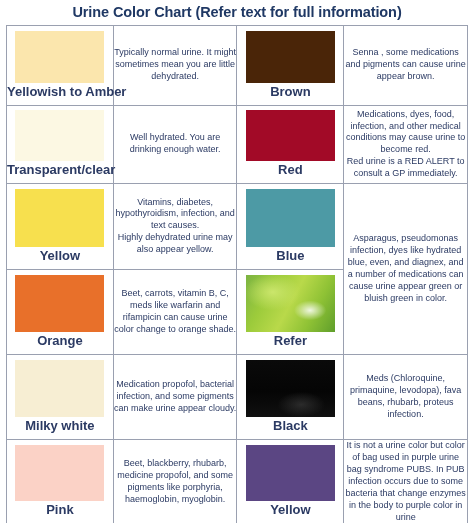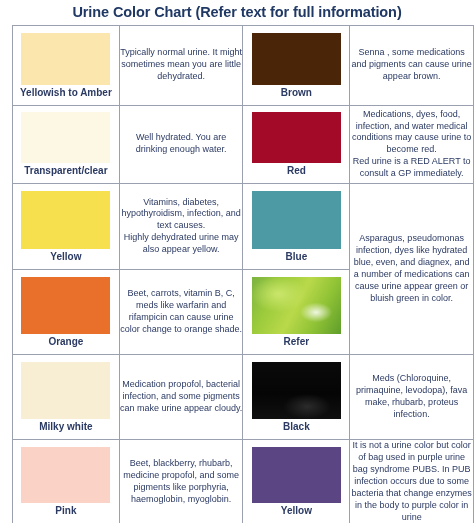--- a/index.html
+++ b/index.html
@@ -13,21 +13,21 @@
     height: 523px;
     overflow: hidden;
     font-family: "Liberation Sans", sans-serif;
     color: #2b3a63;
   }
   #page {
     position: relative;
     width: 474px;
     height: 507px;
     box-sizing: border-box;
-    padding: 0 12px;
+    padding: 0 6px;
   }
   .chart-title {
     text-align: center;
     font-size: 14.5px;
     font-weight: bold;
     color: #1f3864;
     letter-spacing: -0.1px;
     padding: 5px 0 4px 0;
     line-height: 1.1;
     white-space: nowrap;
@@ -53,21 +53,21 @@
     text-align: center;
   }
   .swatch {
     width: 89px;
     height: 100%;
     margin: 0 auto;
     display: block;
     box-sizing: border-box;
   }
   .swatch-label {
-    font-size: 10px;
+    font-size: 13px;
     font-weight: bold;
     color: #2b3a63;
     padding-top: 2px;
     line-height: 1.15;
     white-space: nowrap;
   }
   .desc {
     padding: 3px 5px;
     text-align: center;
     font-size: 9px;
@@ -132,21 +132,21 @@
           <div class="swatch-label">Transparent/clear</div>
         </td>
         <td class="desc">
           <p>Well hydrated. You are drinking enough water.</p>
         </td>
         <td class="swatch-cell">
           <div class="swatch" style="background:#a20a27;height:51px"></div>
           <div class="swatch-label">Red</div>
         </td>
         <td class="desc">
-          <p>Medications, dyes, food, infection, and water medical conditions may cause urine to become red.</p>
+          <p>Medications, dyes, food, infection, and other medical conditions may cause urine to become red.</p>
           <p>Red urine is a RED ALERT to consult a GP immediately.</p>
         </td>
       </tr>
 
       <tr style="height:86px">
         <td class="swatch-cell">
           <div class="swatch" style="background:#f7e04e;height:58px"></div>
           <div class="swatch-label">Yellow</div>
         </td>
         <td class="desc">
@@ -182,21 +182,21 @@
           <div class="swatch-label">Milky white</div>
         </td>
         <td class="desc">
           <p>Medication propofol, bacterial infection, and some pigments can make urine appear cloudy.</p>
         </td>
         <td class="swatch-cell">
           <div class="swatch tex-black" style="height:57px"></div>
           <div class="swatch-label">Black</div>
         </td>
         <td class="desc">
-          <p>Meds (Chloroquine, primaquine, levodopa), fava make, rhubarb, proteus infection.</p>
+          <p>Meds (Chloroquine, primaquine, levodopa), fava beans, rhubarb, proteus infection.</p>
         </td>
       </tr>
 
       <tr style="height:84px">
         <td class="swatch-cell">
           <div class="swatch" style="background:#fbd2c6;height:56px"></div>
           <div class="swatch-label">Pink</div>
         </td>
         <td class="desc">
           <p>Beet, blackberry, rhubarb, medicine propofol, and some pigments like porphyria, haemoglobin, myoglobin.</p>

